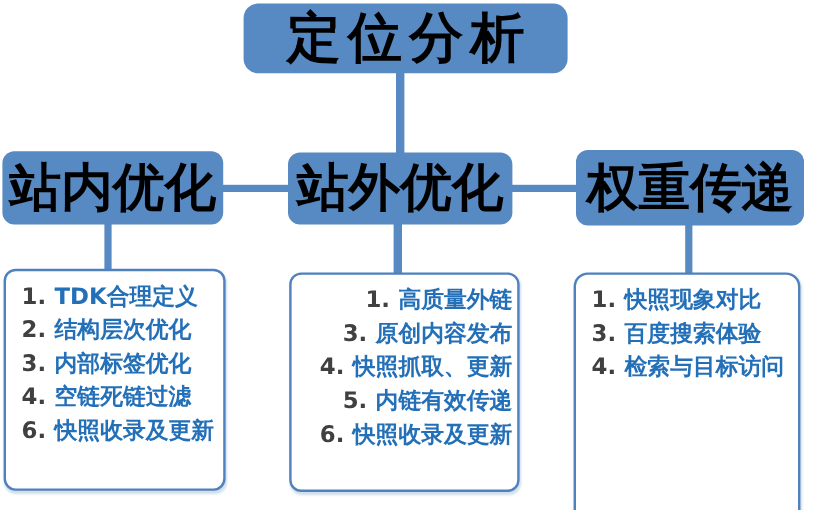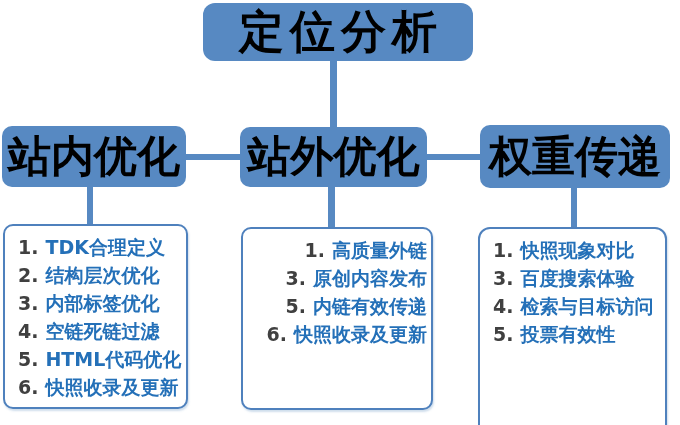--- a/index.html
+++ b/index.html
@@ -104,50 +104,47 @@
     <div class="item">
       <span class="num">2.</span><span class="txt">结构层次优化</span>
     </div>
     <div class="item">
       <span class="num">3.</span><span class="txt">内部标签优化</span>
     </div>
     <div class="item">
       <span class="num">4.</span><span class="txt">空链死链过滤</span>
     </div>
     <div class="item">
-      <span class="num">5.</span><span class="txt">HTML代码优化</span>
-    </div>
-    <div class="item">
       <span class="num">6.</span><span class="txt">快照收录及更新</span>
     </div>
   </div>
 
   <div class="list l1">
     <div class="item">
       <span class="num">1.</span><span class="txt">高质量外链</span>
     </div>
     <div class="item">
       <span class="num">3.</span><span class="txt">原创内容发布</span>
+    </div>
+    <div class="item">
+      <span class="num">4.</span><span class="txt">快照抓取、更新</span>
     </div>
     <div class="item">
       <span class="num">5.</span><span class="txt">内链有效传递</span>
     </div>
     <div class="item">
       <span class="num">6.</span><span class="txt">快照收录及更新</span>
     </div>
   </div>
 
   <div class="list l2">
     <div class="item">
       <span class="num">1.</span><span class="txt">快照现象对比</span>
     </div>
     <div class="item">
       <span class="num">3.</span><span class="txt">百度搜索体验</span>
     </div>
     <div class="item">
       <span class="num">4.</span><span class="txt">检索与目标访问</span>
     </div>
-    <div class="item">
-      <span class="num">5.</span><span class="txt">投票有效性</span>
-    </div>
   </div>
 
 </div>
 
 </body></html>

